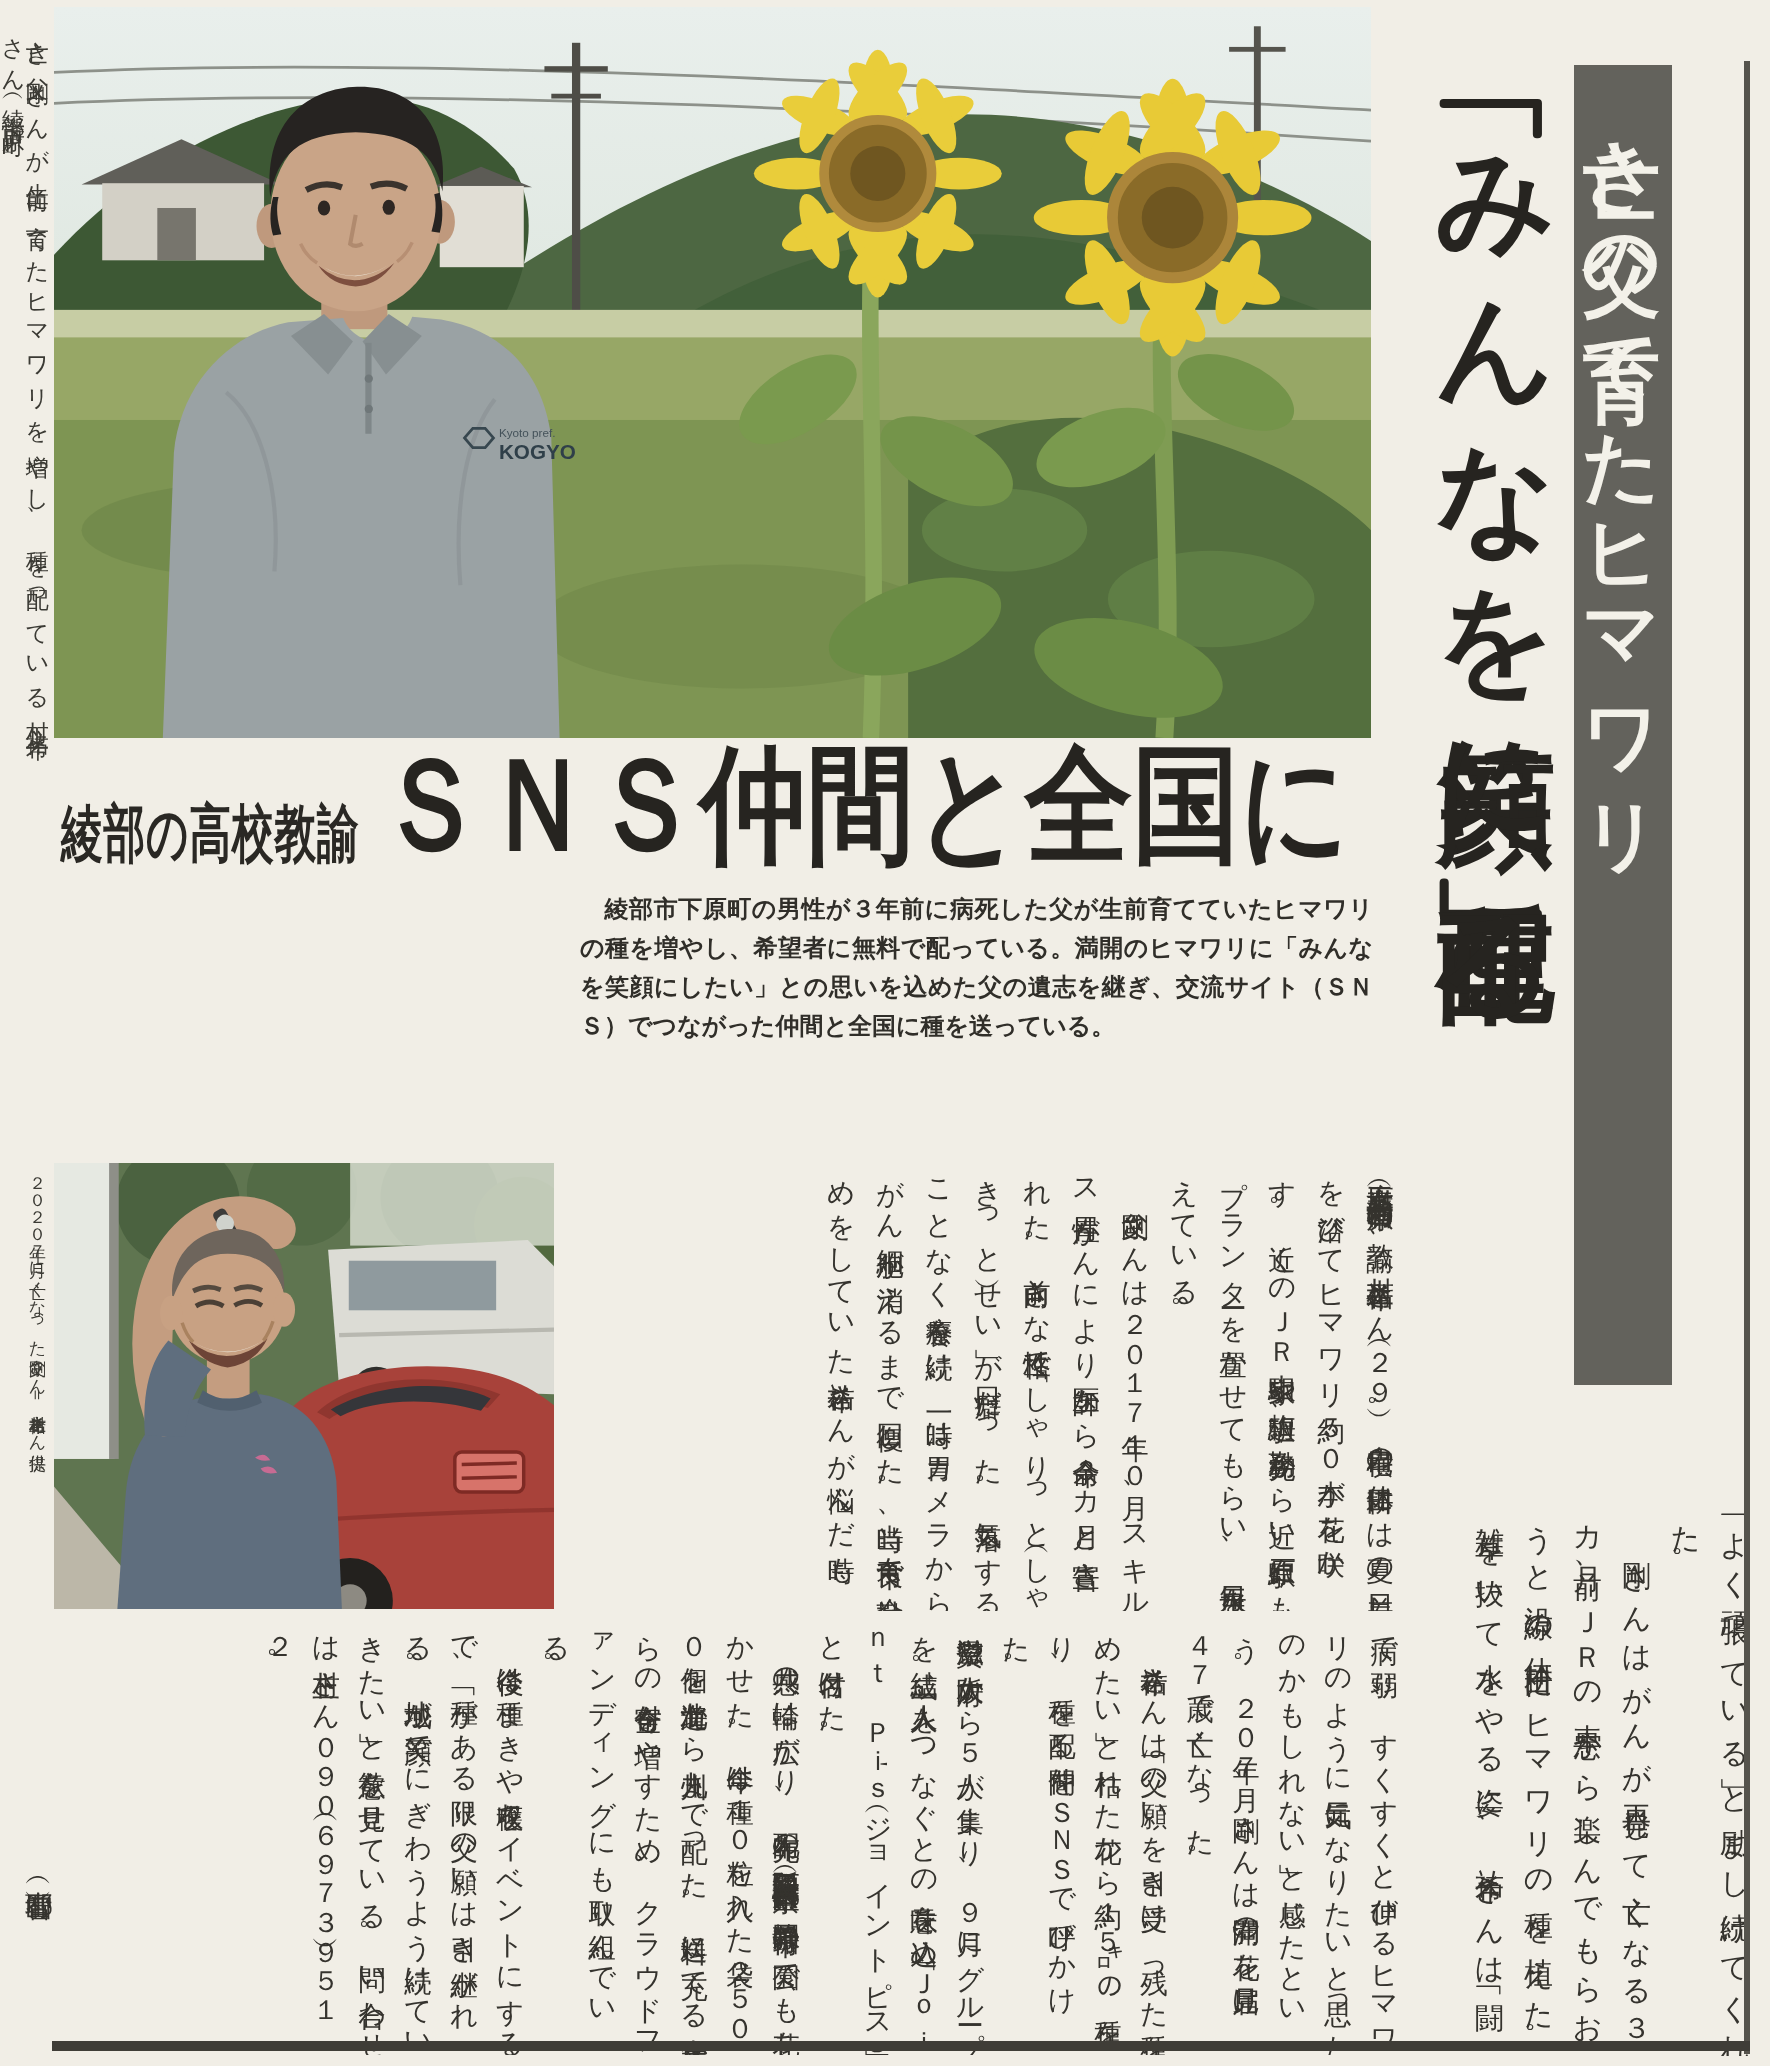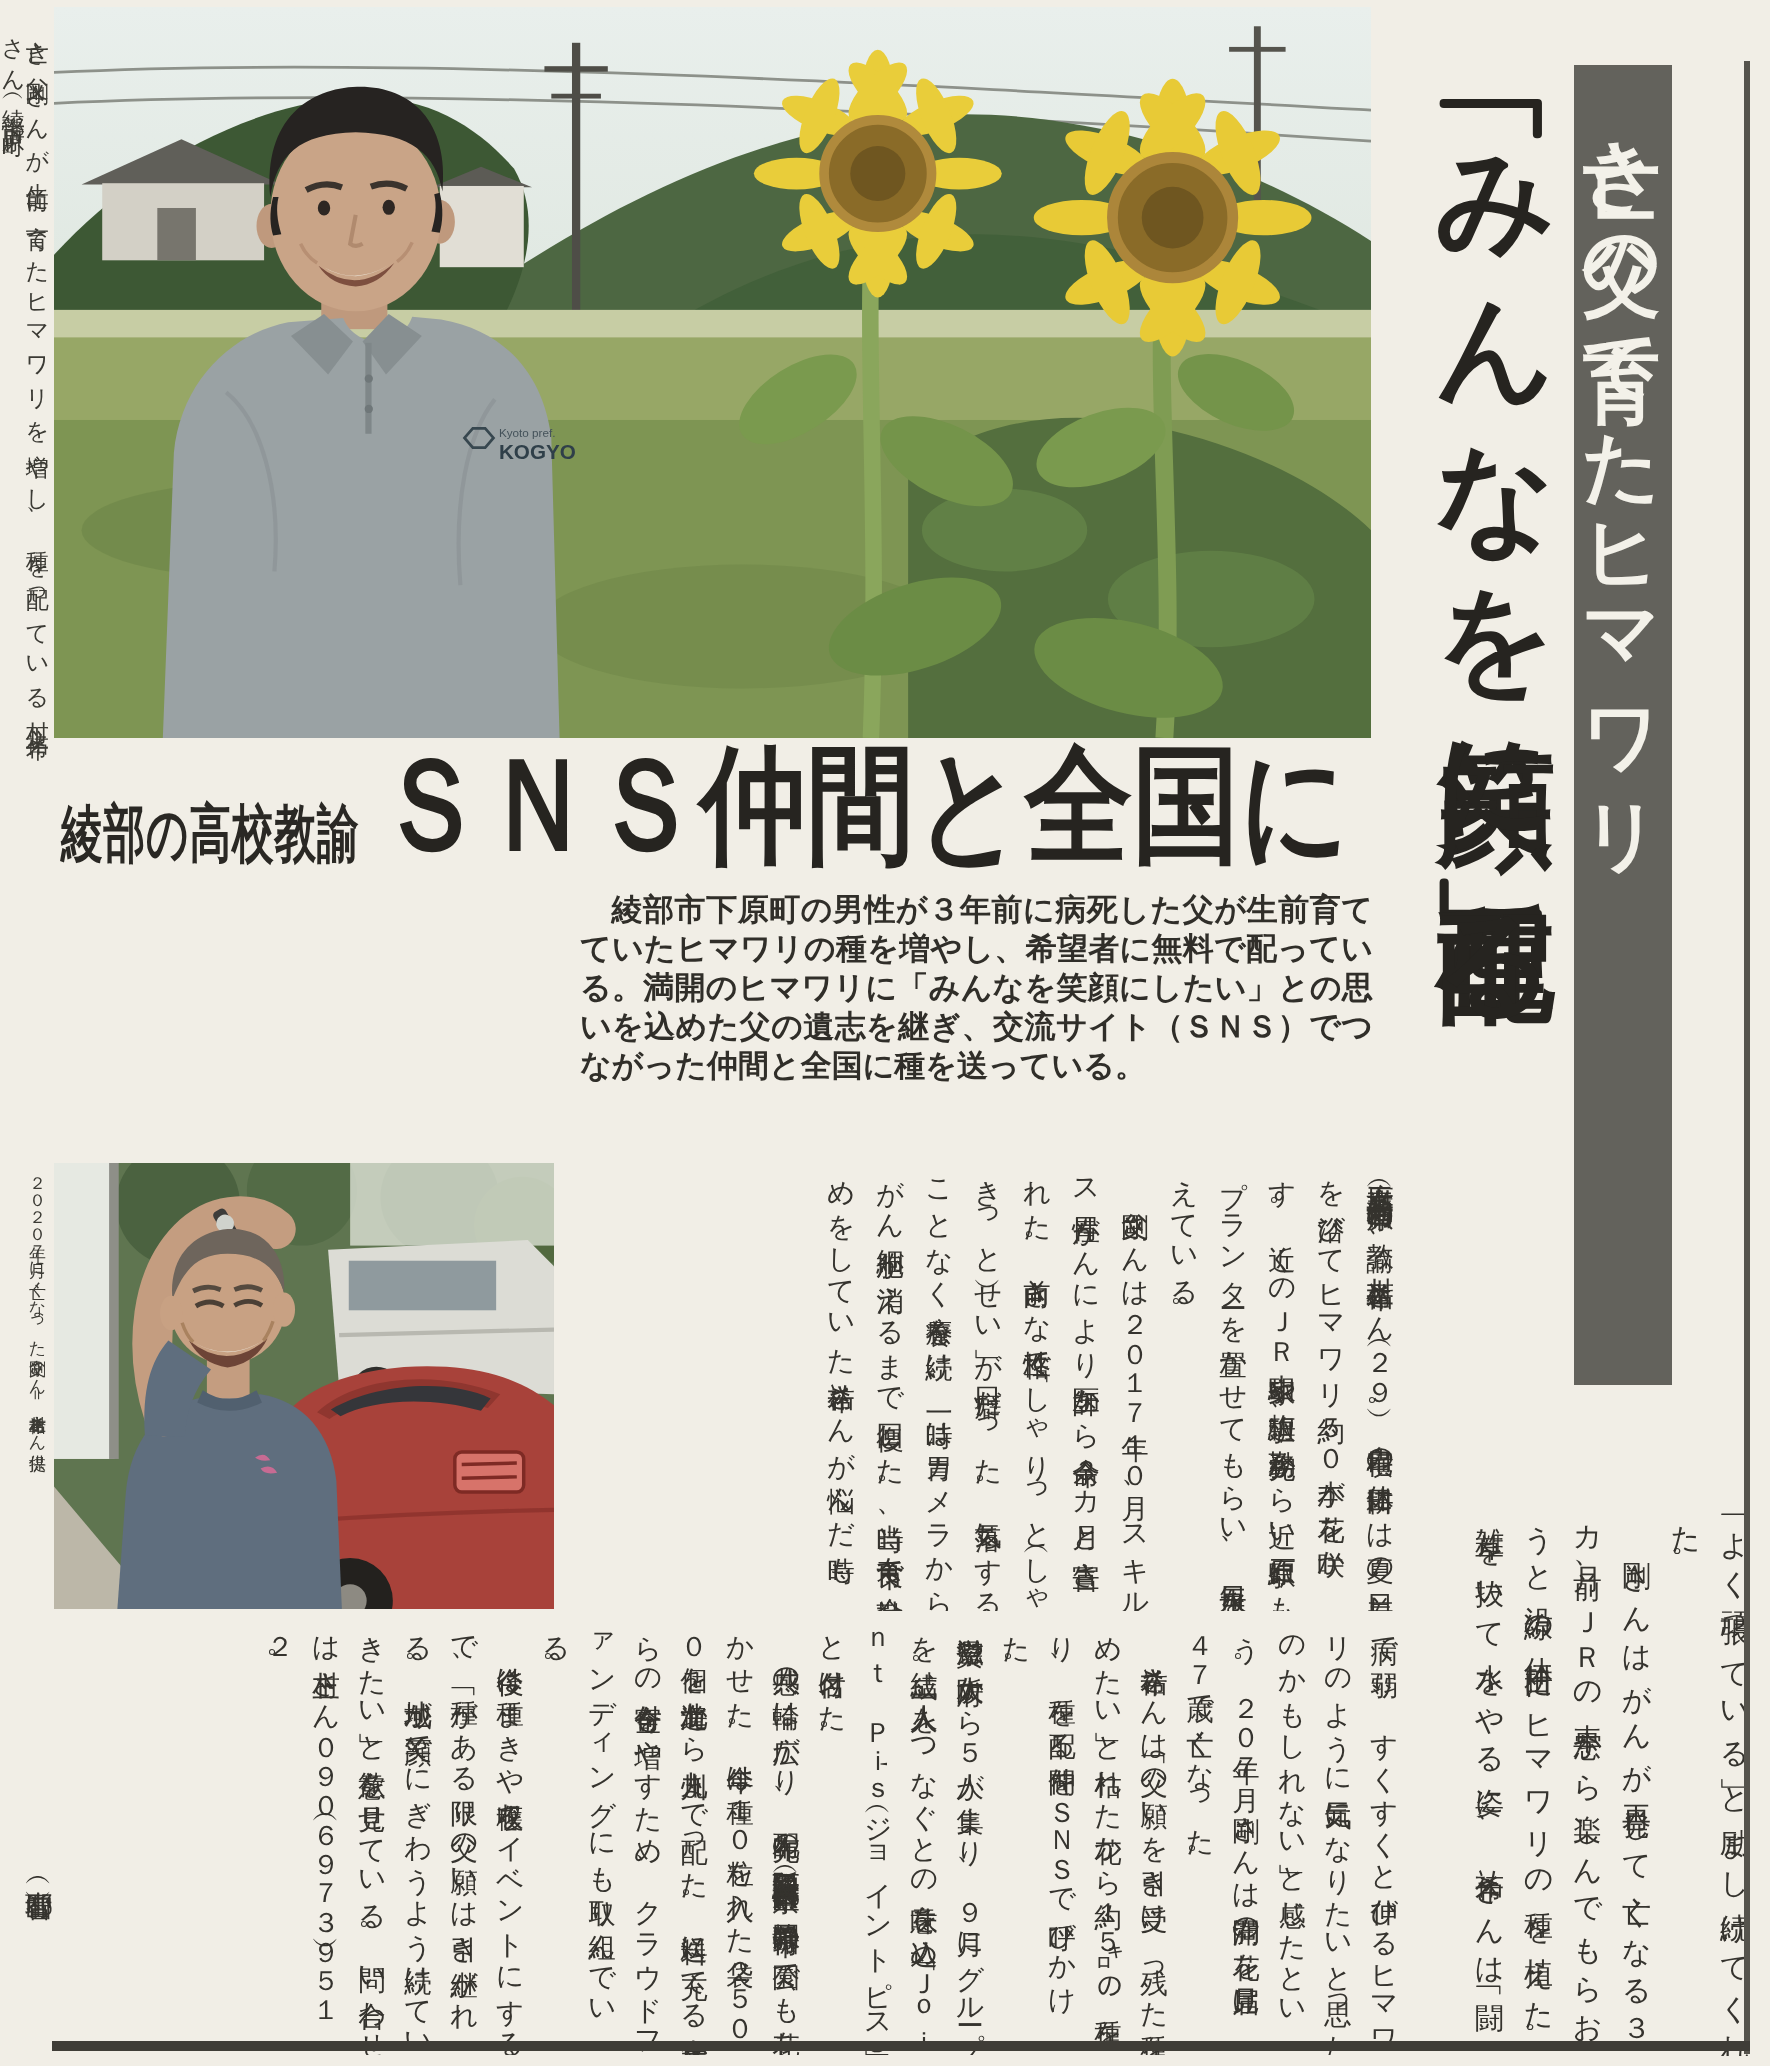--- a/index.html
+++ b/index.html
@@ -28,21 +28,21 @@
     transform:scaleX(.66);transform-origin:left top;white-space:nowrap;
   }
   .headline-main{
     position:absolute;left:377px;top:742px;margin:0;
     font-size:128px;font-weight:600;color:#262420;line-height:1;
     transform:scaleX(.84);transform-origin:left top;white-space:nowrap;
   }
   
   .lead{
     position:absolute;left:580px;top:890px;width:793px;height:260px;margin:0;
-    font-size:31px;line-height:39px;font-weight:600;color:#302e29;
+    font-size:24px;line-height:39px;font-weight:600;color:#302e29;
     text-align:justify;
   }
   
   .photo2{left:54px;top:1163px;width:500px;height:446px;}
   .caption2{
     position:absolute;left:6.9px;top:1165px;width:40px;height:444px;
     font-family:"Liberation Sans","DejaVu Sans",sans-serif;
     font-size:17px;line-height:20.7px;letter-spacing:0px;color:#3b3a34;
   }
   

